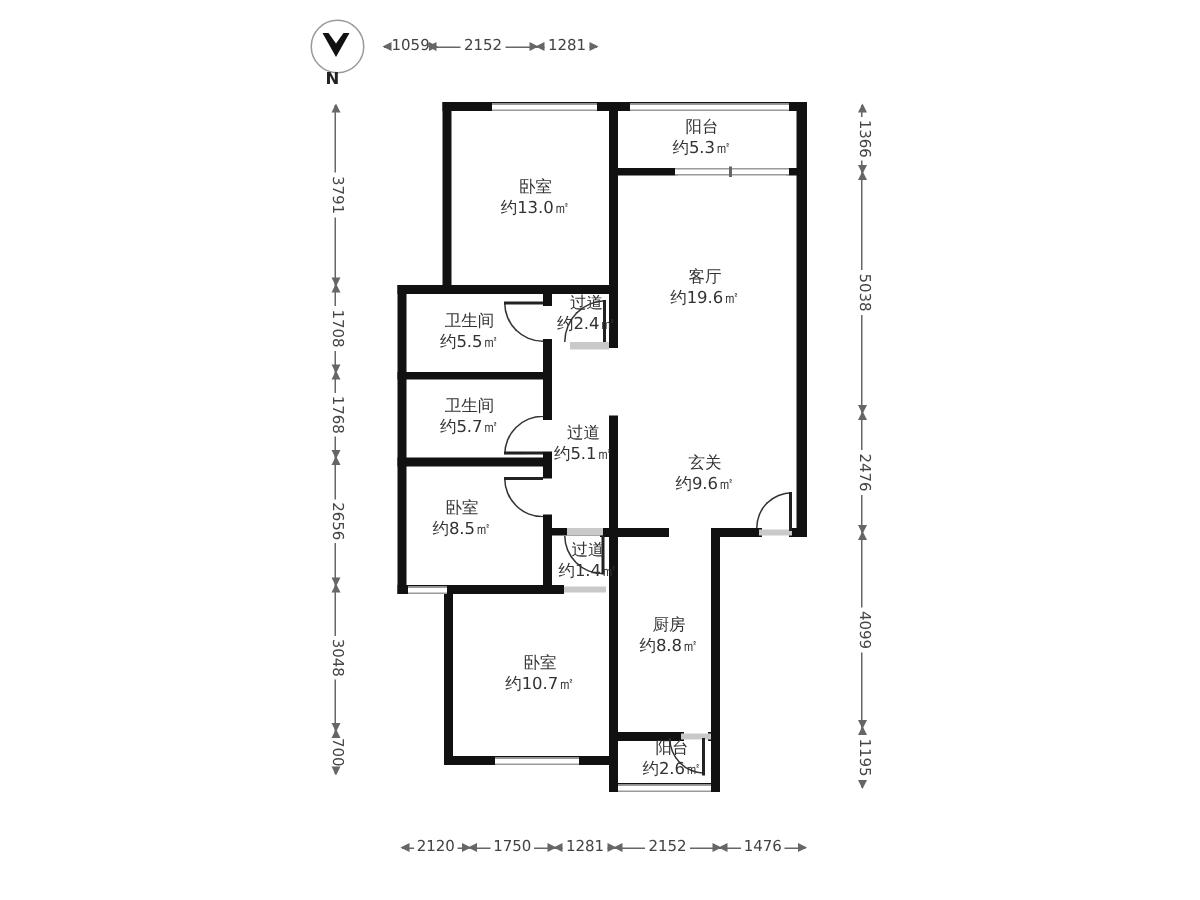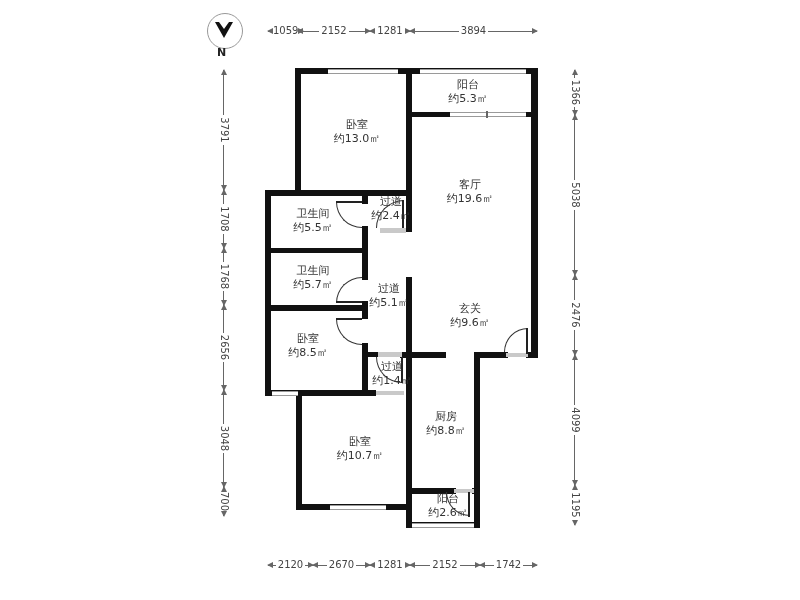--- a/index.html
+++ b/index.html
@@ -149,67 +149,62 @@
   </div>
   <div class="room" style="left:360px;top:435px">
     <span class="nm">卧室</span>
     <span class="ar">约10.7㎡</span>
   </div>
   <div class="room" style="left:448px;top:492px">
     <span class="nm">阳台</span>
     <span class="ar">约2.6㎡</span>
   </div>
 
-  <div class="dimrow" style="left:268px;top:22px;width:269px">
+  <div class="dimrow" style="left:256px;top:22px;width:269px">
     <div class="seg" style="width:30px">
         <i class="dl l"></i>
         <span class="dv">1059</span>
         <i class="dl r"></i>
       </div>
     <div class="seg" style="width:72px">
         <i class="dl l"></i>
         <span class="dv">2152</span>
         <i class="dl r"></i>
       </div>
     <div class="seg" style="width:40px">
         <i class="dl l"></i>
         <span class="dv">1281</span>
-        <i class="dl r"></i>
-      </div>
-    <div class="seg" style="width:127px">
-        <i class="dl l"></i>
-        <span class="dv">3894</span>
         <i class="dl r"></i>
       </div>
   </div>
 
   <div class="dimrow" style="left:268px;top:556px;width:269px">
     <div class="seg" style="width:45px">
         <i class="dl l"></i>
         <span class="dv">2120</span>
         <i class="dl r"></i>
       </div>
     <div class="seg" style="width:57px">
         <i class="dl l"></i>
-        <span class="dv">2670</span>
+        <span class="dv">1750</span>
         <i class="dl r"></i>
       </div>
     <div class="seg" style="width:40px">
         <i class="dl l"></i>
         <span class="dv">1281</span>
         <i class="dl r"></i>
       </div>
     <div class="seg" style="width:70px">
         <i class="dl l"></i>
         <span class="dv">2152</span>
         <i class="dl r"></i>
       </div>
     <div class="seg" style="width:57px">
         <i class="dl l"></i>
-        <span class="dv">1742</span>
+        <span class="dv">1476</span>
         <i class="dl r"></i>
       </div>
   </div>
 
   <div class="dimrow vert" style="left:233px;top:70px;width:439px">
     <div class="seg" style="width:120px">
         <i class="dl l"></i>
         <span class="dv">3791</span>
         <i class="dl r"></i>
       </div>

